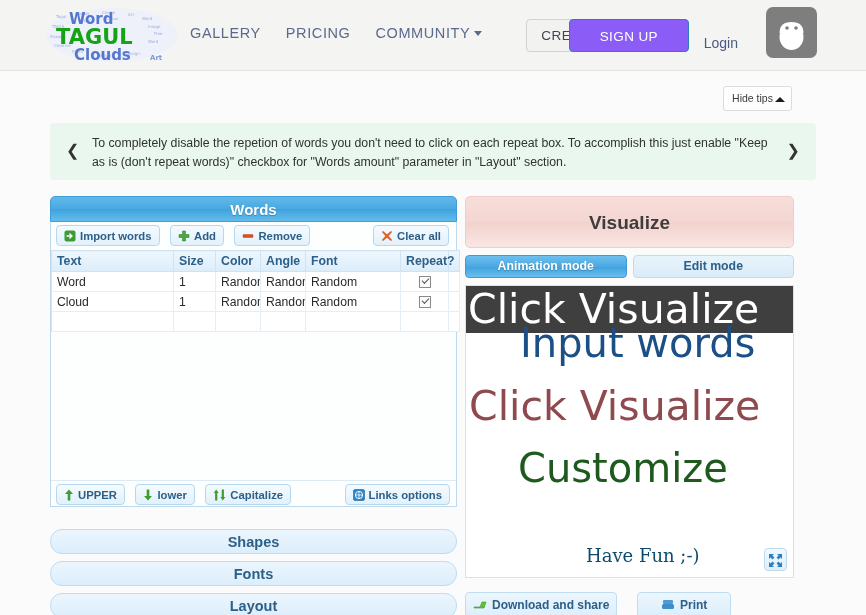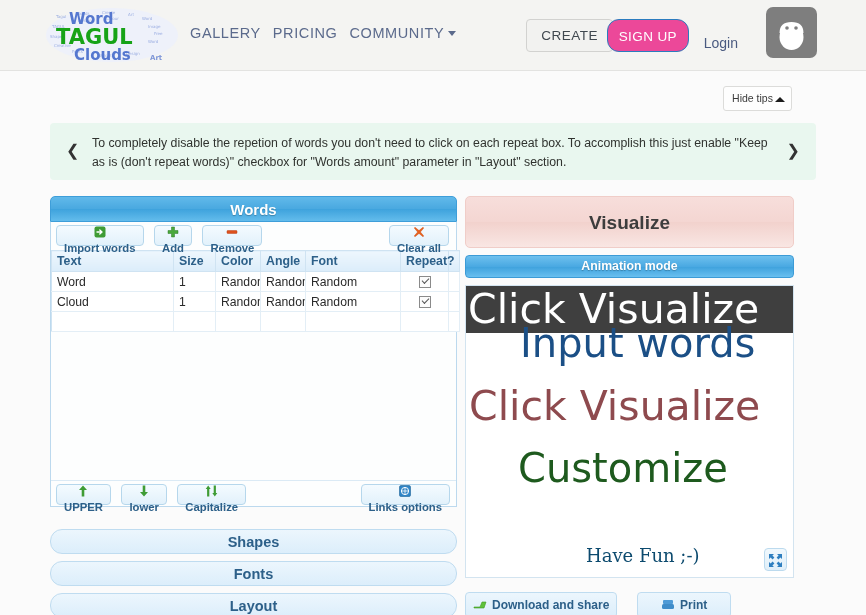--- a/index.html
+++ b/index.html
@@ -23,21 +23,21 @@
     left: 42px; top: 4px;
     width: 140px; height: 62px;
   }
   #logo svg { display: block; }
 
   #main-nav {
     position: absolute;
     left: 190px; top: 25px;
     display: flex;
     align-items: center;
-    gap: 12px;
+    gap: 25px;
   }
   .nav-link {
     font-size: 14.5px;
     letter-spacing: 0.6px;
     color: #5b6a8c;
     text-decoration: none;
     font-weight: 400;
     white-space: nowrap;
   }
   .caret-down {
@@ -67,28 +67,28 @@
     background: #f2f2f0;
     border: 1px solid #d2d2d0;
     border-radius: 4px;
     cursor: pointer;
     white-space: nowrap;
   }
   #signup-btn {
     position: absolute;
     right: 177px; top: 0;
     height: 33px;
-    padding: 0 11px;
+    padding: 0 30px;
     line-height: 33px;
     font-size: 13.5px;
     letter-spacing: 0.4px;
     color: #ffffff;
-    background: #ec4899;
+    background: #8b5cf6;
     border: 1px solid #2b7cbf;
-    border-radius: 12px;
+    border-radius: 4px;
     cursor: pointer;
     white-space: nowrap;
   }
   #login-link {
     position: absolute;
     right: 128px; top: 16px;
     font-size: 14px;
     color: #4a5a80;
     text-decoration: none;
     white-space: nowrap;
@@ -218,21 +218,20 @@
     margin-right: 6px;
     background: linear-gradient(to bottom, #f4fbff 0%, #e2f1fb 100%);
     border: 1px solid #b6d7ec;
     border-radius: 4px;
     font-size: 11.3px;
     font-weight: bold;
     color: #2d6089;
     cursor: pointer;
     white-space: nowrap;
     vertical-align: middle;
-    flex-direction: column;
   }
   #clear-all-btn {
     position: absolute;
     right: 7px; top: 3px;
     margin-right: 0;
   }
 
   
   #words-table {
     width: 100%;
@@ -633,20 +632,21 @@
 
 <div id="shapes-bar" class="section-bar">Shapes</div>
 <div id="fonts-bar" class="section-bar">Fonts</div>
 <div id="layout-bar" class="section-bar">Layout</div>
 
 <div id="visualize-panel">
   <div id="visualize-btn">Visualize</div>
 
   <div id="mode-tabs">
     <div class="mode-tab active">Animation mode</div>
+    <div class="mode-tab inactive">Edit mode</div>
   </div>
 
   <div id="canvas">
     <div class="cw" id="cw-input">Input words</div>
     <div class="cw" id="cw-click-bg">Click Visualize</div>
     <div id="cw-click-hl">
         <span>Click Visualize</span>
       </div>
     <div class="cw" id="cw-customize">Customize</div>
     <div class="cw" id="cw-havefun">Have Fun ;-)</div>

